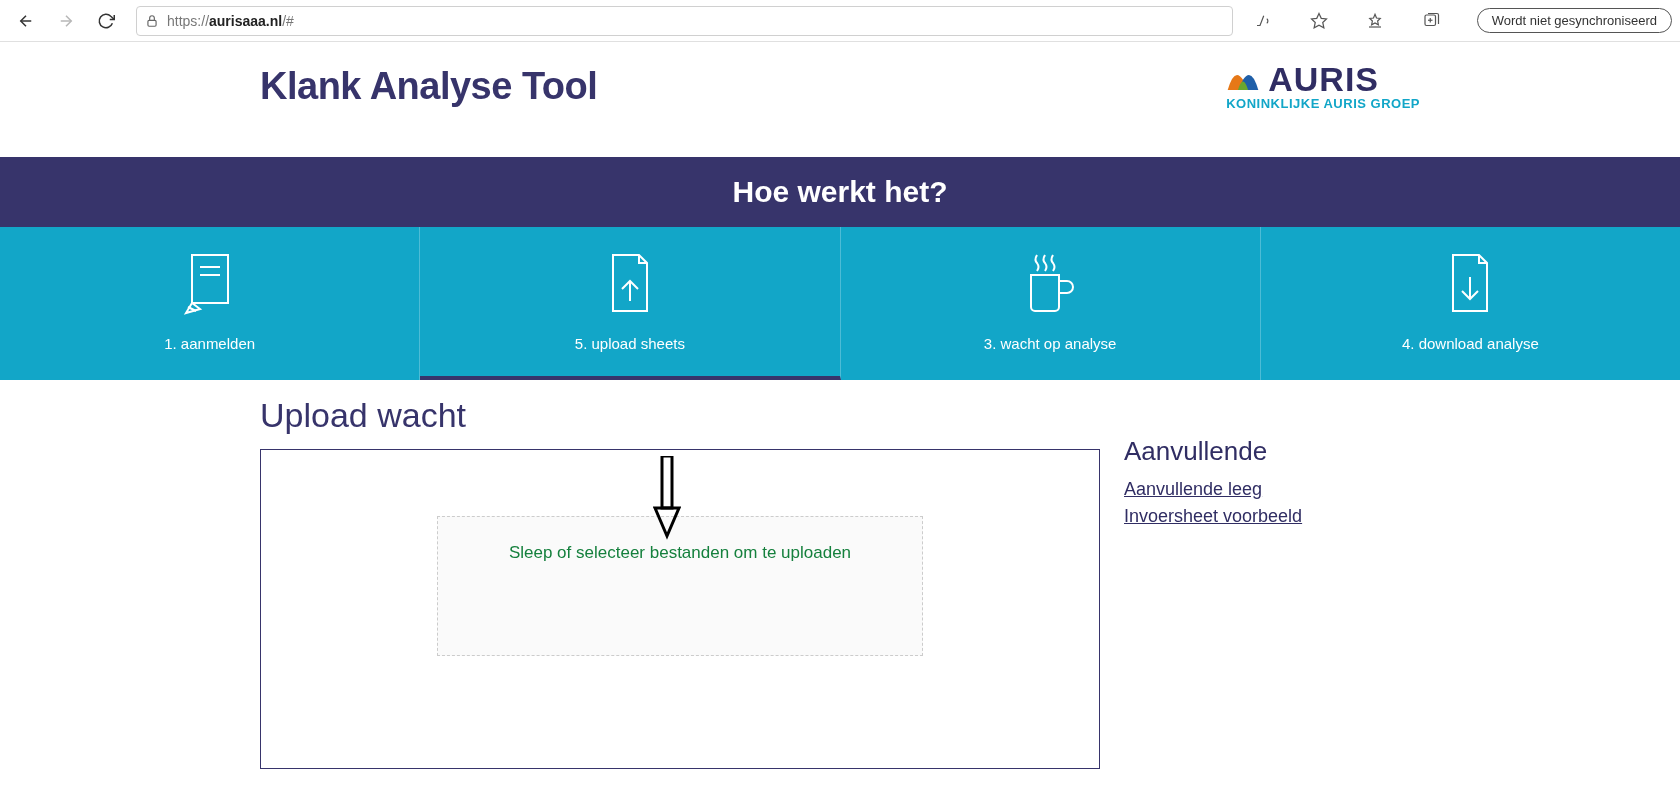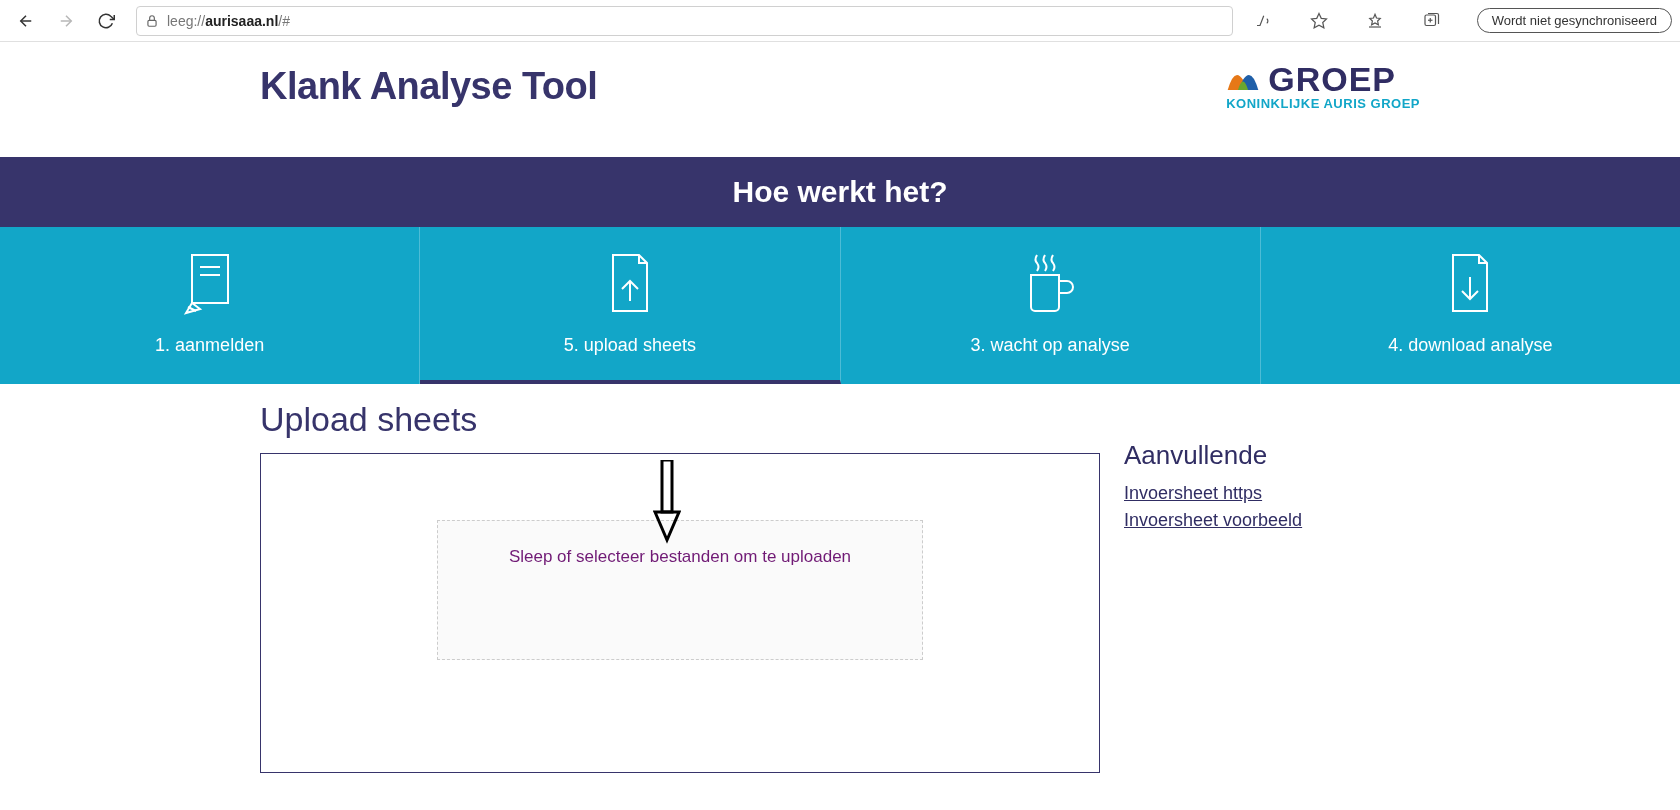--- a/index.html
+++ b/index.html
@@ -28,29 +28,29 @@
   
   
   .howto-bar { background: #37346b; color: #fff; text-align: center; padding: 18px 0; font-size: 30px; font-weight: 600; margin-top: 28px; }
   
   
   .steps { display: flex; }
   .step { flex: 1; background: #12a6c8; color: #fff; text-align: center; padding: 22px 0 24px 0; border-right: 1px solid rgba(255,255,255,0.25); position: relative; }
   .step:last-child { border-right: none; }
   .step.active { border-bottom: 4px solid #37346b; }
   .step-icon { height: 70px; display: flex; align-items: center; justify-content: center; margin-bottom: 16px; }
-  .step-label { font-size: 18px; }
+  .step-label { font-size: 15px; }
   
   
   .content-wrap { display: flex; padding: 16px 260px 40px 260px; gap: 24px; }
   .left-col { flex: 0 0 840px; }
   .section-title { font-size: 34px; color: #37346b; font-weight: 500; margin-bottom: 14px; }
   .upload-box { border: 1.5px solid #37346b; padding: 46px 0 46px 0; display: flex; flex-direction: column; align-items: center; min-height: 320px; }
   .dropzone { width: 486px; height: 140px; border: 1px dashed #ccc; background: #fafafa; display: flex; align-items: flex-start; justify-content: center; padding-top: 26px; margin-top: 20px;}
-  .dropzone-text { color: #701a75; font-size: 17px; }
+  .dropzone-text { color: #15803d; font-size: 17px; }
   .upload-btn { width: 486px; height: 40px; background: #37346b; color: #fff; border: none; font-size: 17px; margin-top: 10px; cursor: pointer; }
   
   .right-col { flex: 1; padding-top: 40px; }
   .doc-title { font-size: 26px; color: #302d63; font-weight: 500; margin-bottom: 12px; }
   .doc-links a { display: block; color: #302d63; font-size: 18px; text-decoration: underline; margin-bottom: 6px; }
   
   
   .arrow-annot { position: absolute; pointer-events: none; }
   
   svg { display: block; }
@@ -78,21 +78,21 @@
       </svg>
   </button>
   <div class="url-box">
     <span class="lock-ico">
       <svg width="14" height="14" viewBox="0 0 24 24" fill="none" stroke="#666" stroke-width="2">
           <rect x="5" y="11" width="14" height="10" rx="2"></rect>
           <path d="M8 11V7a4 4 0 0 1 8 0v4"></path>
         </svg>
     </span>
     <span class="url-text">
-      <span class="proto">leeg://</span><span class="host">aurisaaa.nl</span><span class="proto">/#</span>
+      <span class="proto">https://</span><span class="host">aurisaaa.nl</span><span class="proto">/#</span>
     </span>
   </div>
   <div class="right-icons">
     <button class="nav-btn">
       <svg width="18" height="18" viewBox="0 0 24 24" fill="none" stroke="#555" stroke-width="1.6">
           <path d="M4 18h4l5-13"></path>
           <path d="M17 9c2 1 2 5 0 6"></path>
         </svg>
     </button>
     <button class="nav-btn">
@@ -120,21 +120,21 @@
 
 <div class="page-header">
   <h1 class="page-title">Klank Analyse Tool</h1>
   <div class="logo">
     <div class="logo-top">
       <svg class="logo-mark" viewBox="0 0 40 34">
         <path d="M2 30 Q 10 2 20 18 Q 24 26 20 30 Z" fill="#e67817"></path>
         <path d="M20 30 Q 16 26 20 18 Q 30 2 38 30 Z" fill="#1f5fa8"></path>
         <path d="M14 30 Q 20 10 26 30 Z" fill="#6aa62e"></path>
       </svg>
-      <span class="logo-word">GROEP</span>
+      <span class="logo-word">AURIS</span>
     </div>
     <span class="logo-sub">KONINKLIJKE AURIS GROEP</span>
   </div>
 </div>
 
 <div class="howto-bar">Hoe werkt het?</div>
 
 <div class="steps">
   <div class="step">
     <div class="step-icon">
@@ -179,32 +179,32 @@
         <line x1="25" y1="26" x2="25" y2="48"></line>
         <path d="M17 40 L 25 48 L 33 40"></path>
       </svg>
     </div>
     <div class="step-label">4. download analyse</div>
   </div>
 </div>
 
 <div class="content-wrap">
   <div class="left-col">
-    <h2 class="section-title">Upload sheets</h2>
+    <h2 class="section-title">Upload wacht</h2>
     <div class="upload-box" style="position:relative;">
 
       <svg class="arrow-annot" width="28" height="84" style="left:392px; top:6px;" viewBox="0 0 28 84">
         <rect x="9" y="0" width="10" height="52" fill="none" stroke="#000" stroke-width="3"></rect>
         <path d="M2 52 L 14 80 L 26 52 Z" fill="none" stroke="#000" stroke-width="3"></path>
       </svg>
       <div class="dropzone">
         <span class="dropzone-text">Sleep of selecteer bestanden om te uploaden</span>
       </div>
     </div>
   </div>
   <div class="right-col">
     <h3 class="doc-title">Aanvullende</h3>
     <div class="doc-links">
-      <a href="#">Invoersheet https</a>
+      <a href="#">Aanvullende leeg</a>
       <a href="#">Invoersheet voorbeeld</a>
     </div>
   </div>
 </div>
 
 </body></html>

